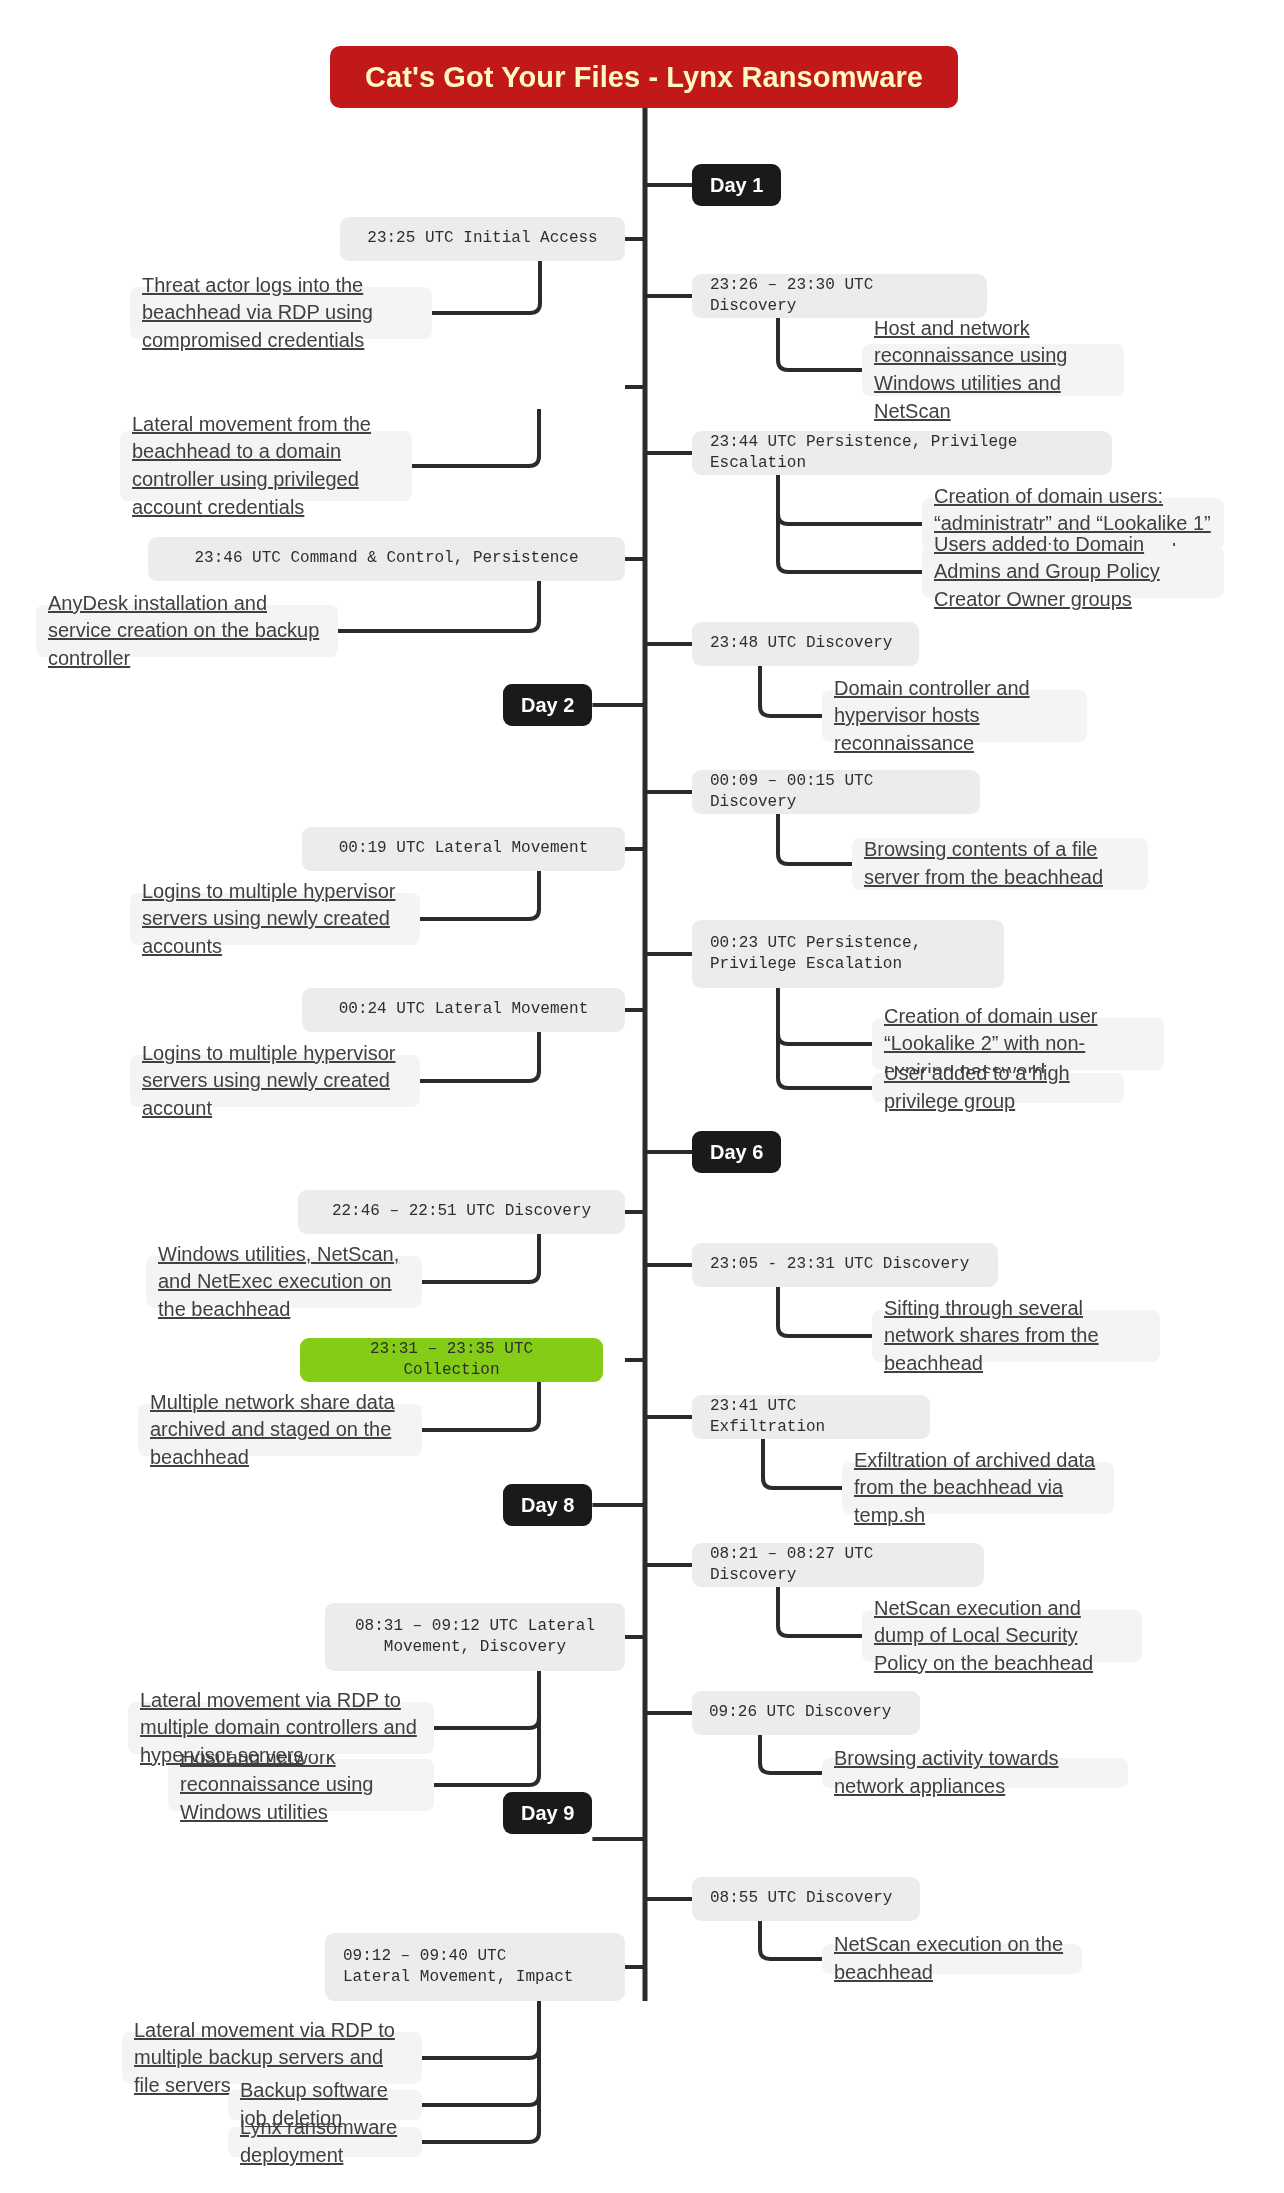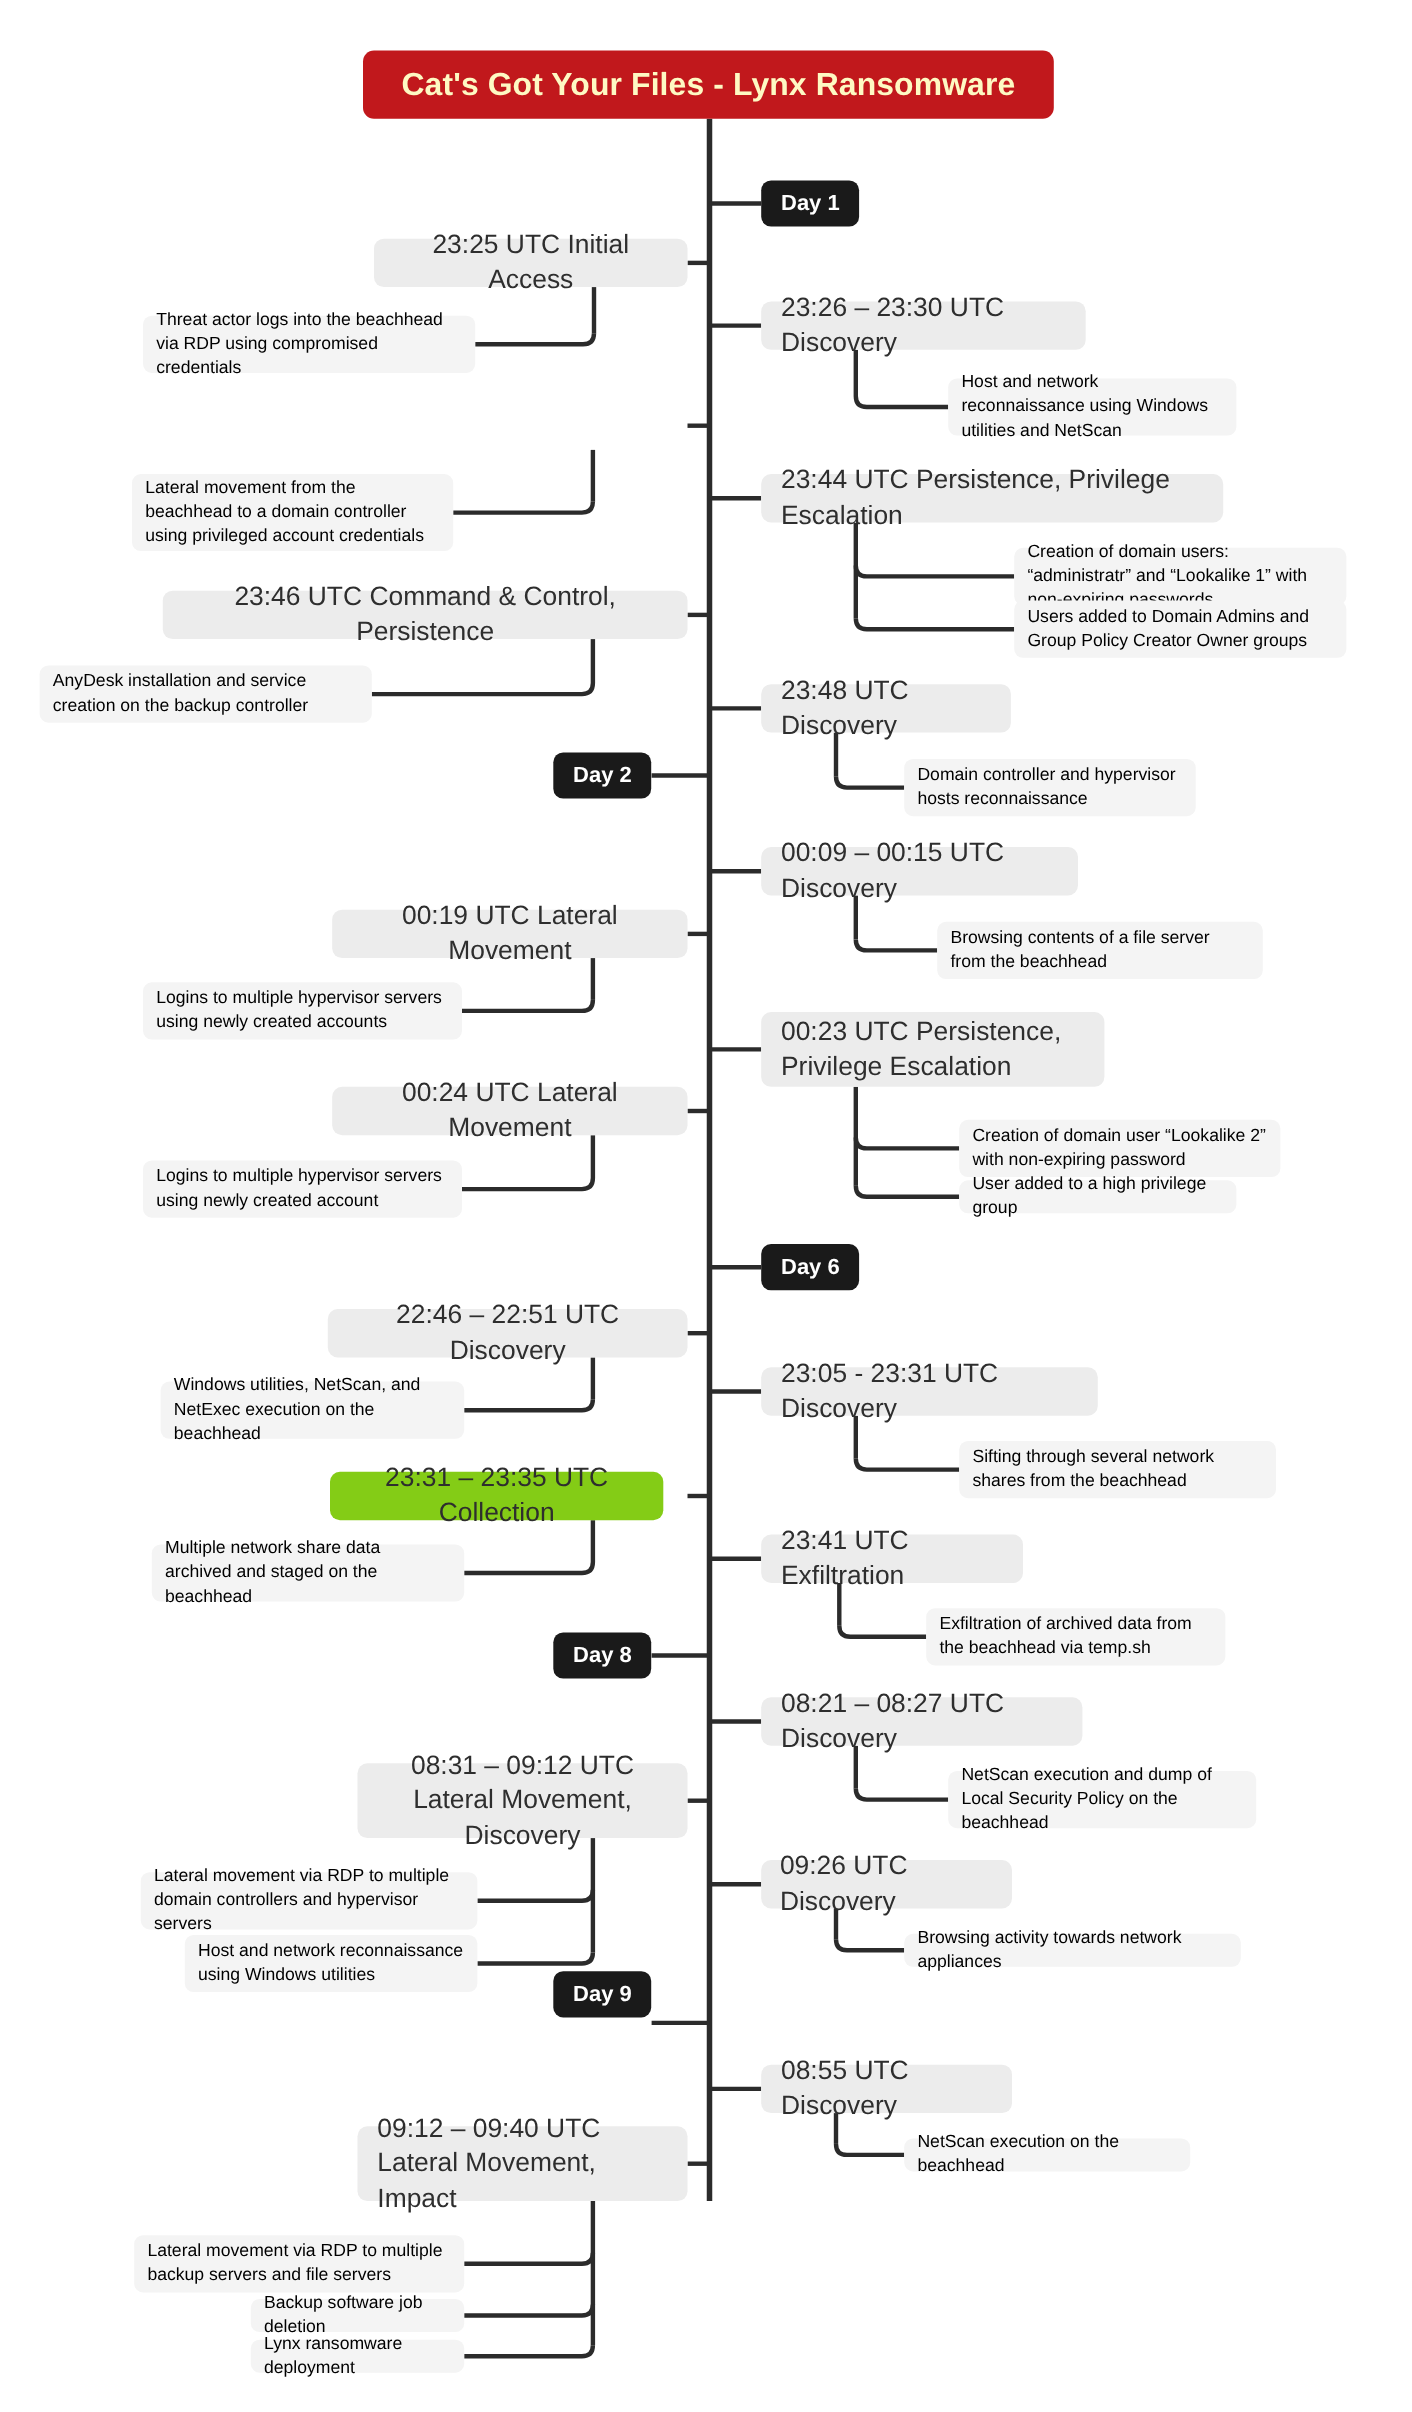--- a/index.html
+++ b/index.html
@@ -52,39 +52,41 @@
     height:42px;
   }
   
   .event-box{
     position:absolute;
     display:flex;
     align-items:center;
     background:#ececec;
     border-radius:9px;
     color:#2e2e2e;
-    font-size:24px;
+    font-size:16px;
     line-height:1.32;
     box-sizing:border-box;
     padding:10px 18px;
+    font-family:Liberation Mono, monospace;
   }
   .event-box.align-left{ justify-content:flex-start; text-align:left; }
   .event-box.align-center{ justify-content:center; text-align:center; }
   
   .detail-box{
     position:absolute;
     display:flex;
     align-items:center;
     background:#f4f4f4;
     border-radius:8px;
-    color:#000000;
-    font-size:16px;
+    color:#404040;
+    font-size:20px;
     line-height:1.38;
     box-sizing:border-box;
     padding:8px 12px;
+    text-decoration:underline;
   }
   .detail-box.align-left{ justify-content:flex-start; text-align:left; }
 </style>
 </head>
 <body>
 
 <div id="canvas" style="background: rgb(255, 255, 255);">
 
   <svg id="wires" viewBox="0 0 1284 2193" xmlns="http://www.w3.org/2000/svg">
       <path d="M645 108 L645 2001" stroke="#2b2b2b" stroke-width="5" fill="none" stroke-linecap="butt" stroke-linejoin="round"></path>

